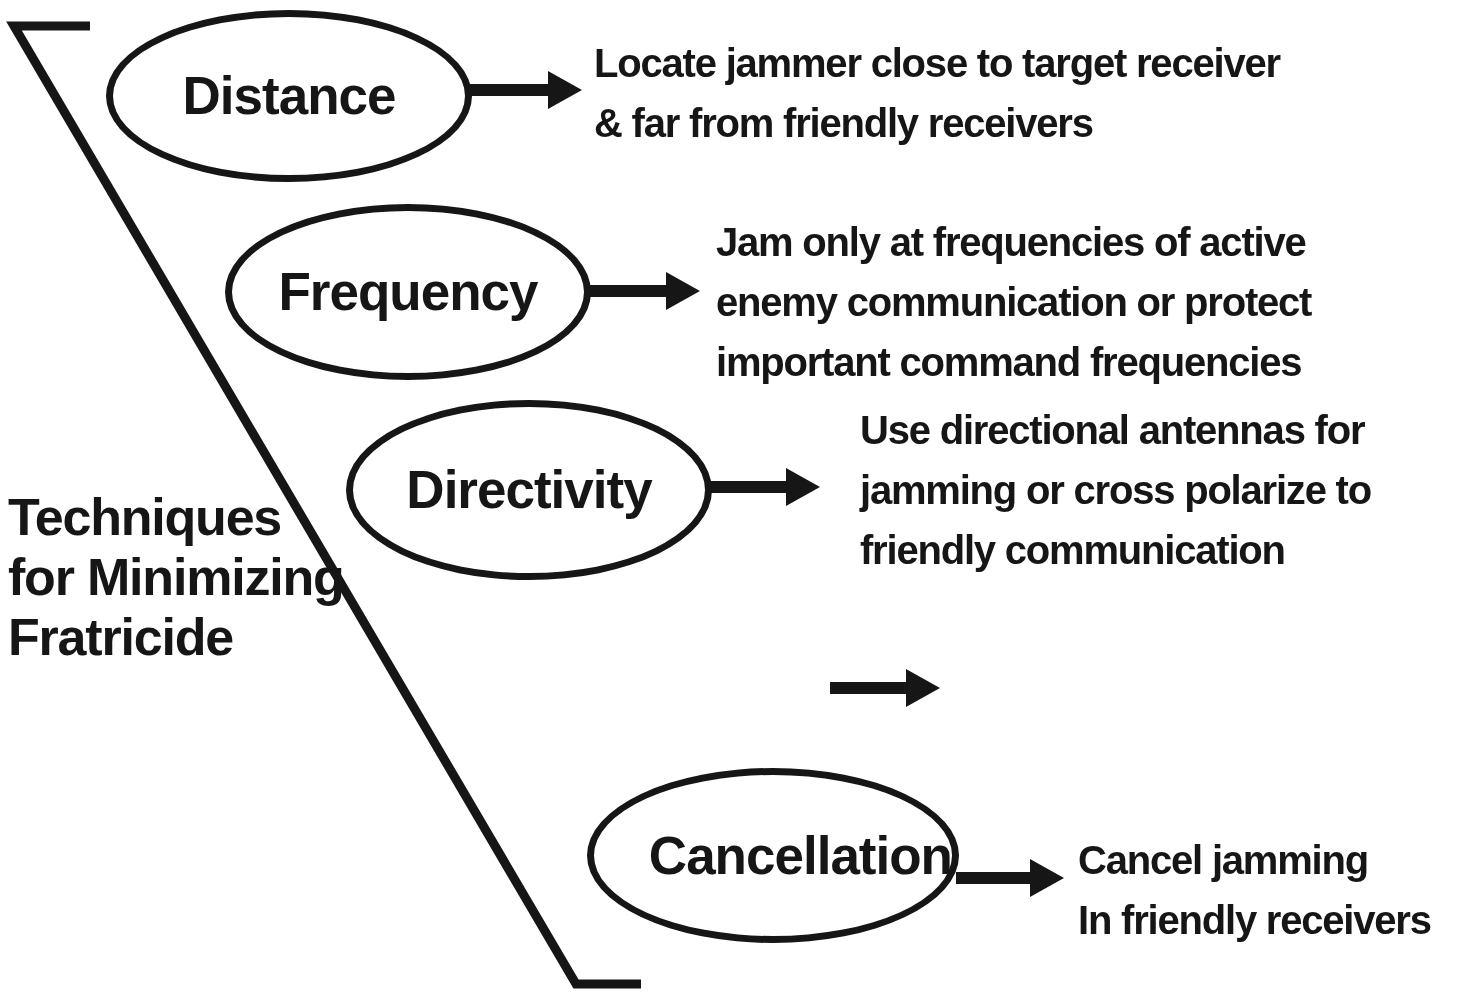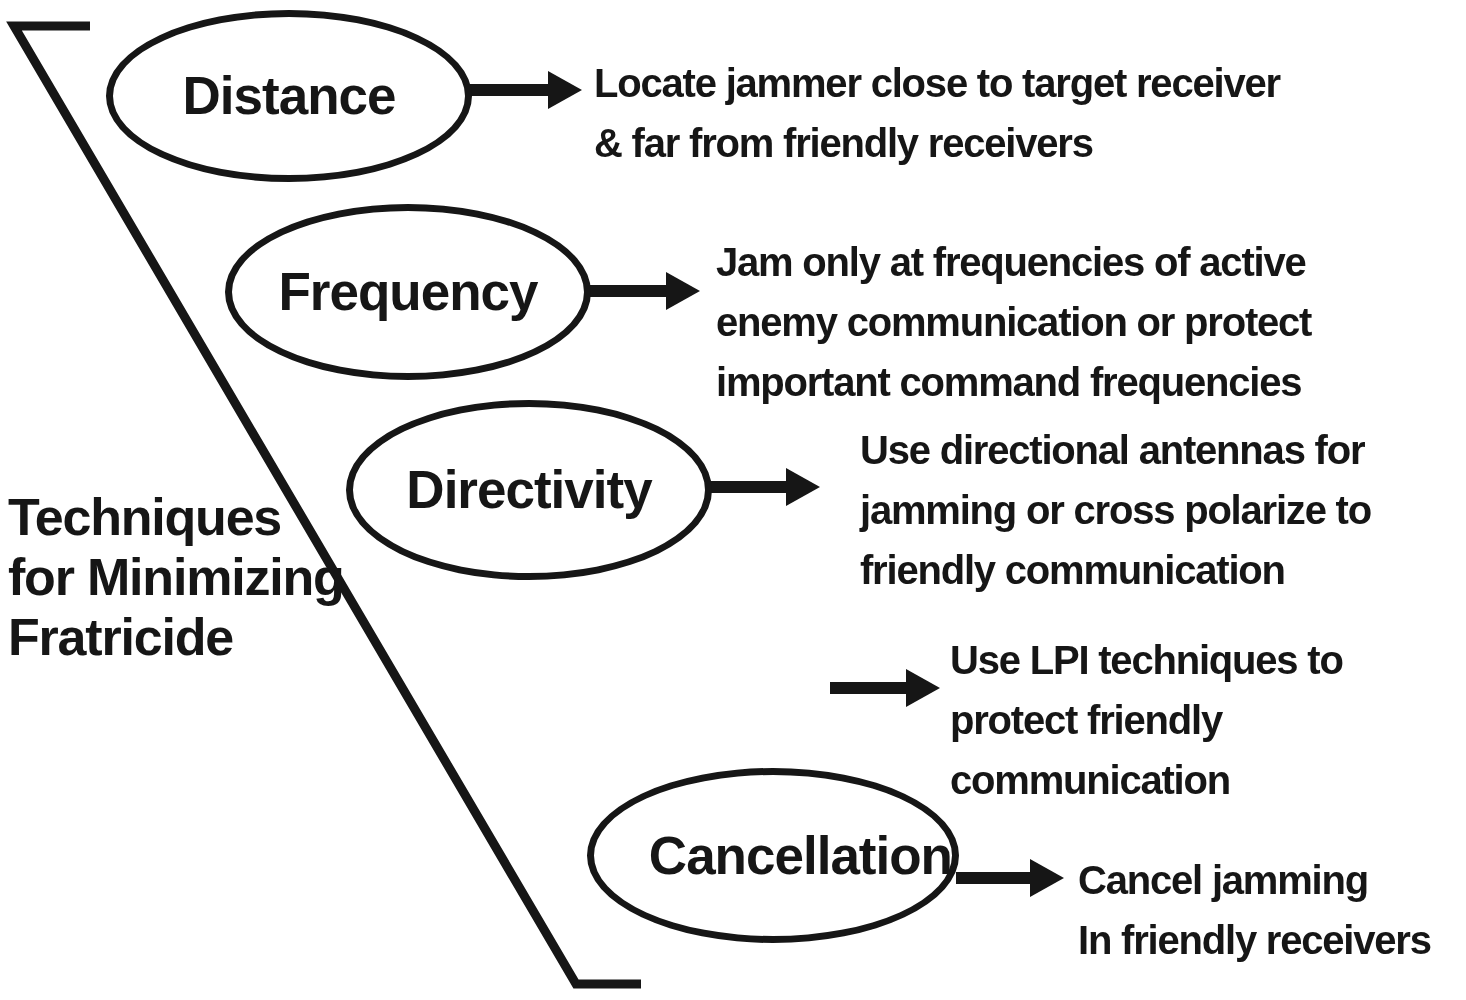--- a/index.html
+++ b/index.html
@@ -38,21 +38,20 @@
   .node-2{left:346px;top:400px;width:366px;height:180px;}
   .node-3{left:467px;top:601px;width:366px;height:177px;}
   .node-4{left:587px;top:768px;width:372px;height:175px;justify-content:flex-end;}
 
   .desc{
     position:absolute;
     font-weight:700;
     font-size:40px;line-height:60px;
     letter-spacing:-1.2px;
     white-space:pre-line;
-    margin-top:20px;
   }
   .desc-0{left:594px;top:33px;}
   .desc-1{left:716px;top:212px;}
   .desc-2{left:860px;top:400px;}
   .desc-3{left:950px;top:610px;}
   .desc-4{left:1078px;top:830px;}
 
   .title{
     position:absolute;left:8px;top:487px;
     font-weight:700;
@@ -109,23 +108,20 @@
 enemy communication or protect
 important command frequencies</div>
 
   <div class="node node-2">
     <span>Directivity</span>
   </div>
   <div class="desc desc-2">Use directional antennas for
 jamming or cross polarize to
 friendly communication</div>
 
-  <div class="desc desc-3">Use LPI techniques to
-protect friendly
-communication</div>
 
   <div class="node node-4">
     <span>Cancellation</span>
   </div>
   <div class="desc desc-4">Cancel jamming
 In friendly receivers</div>
 
 </div>
 
 </body></html>

